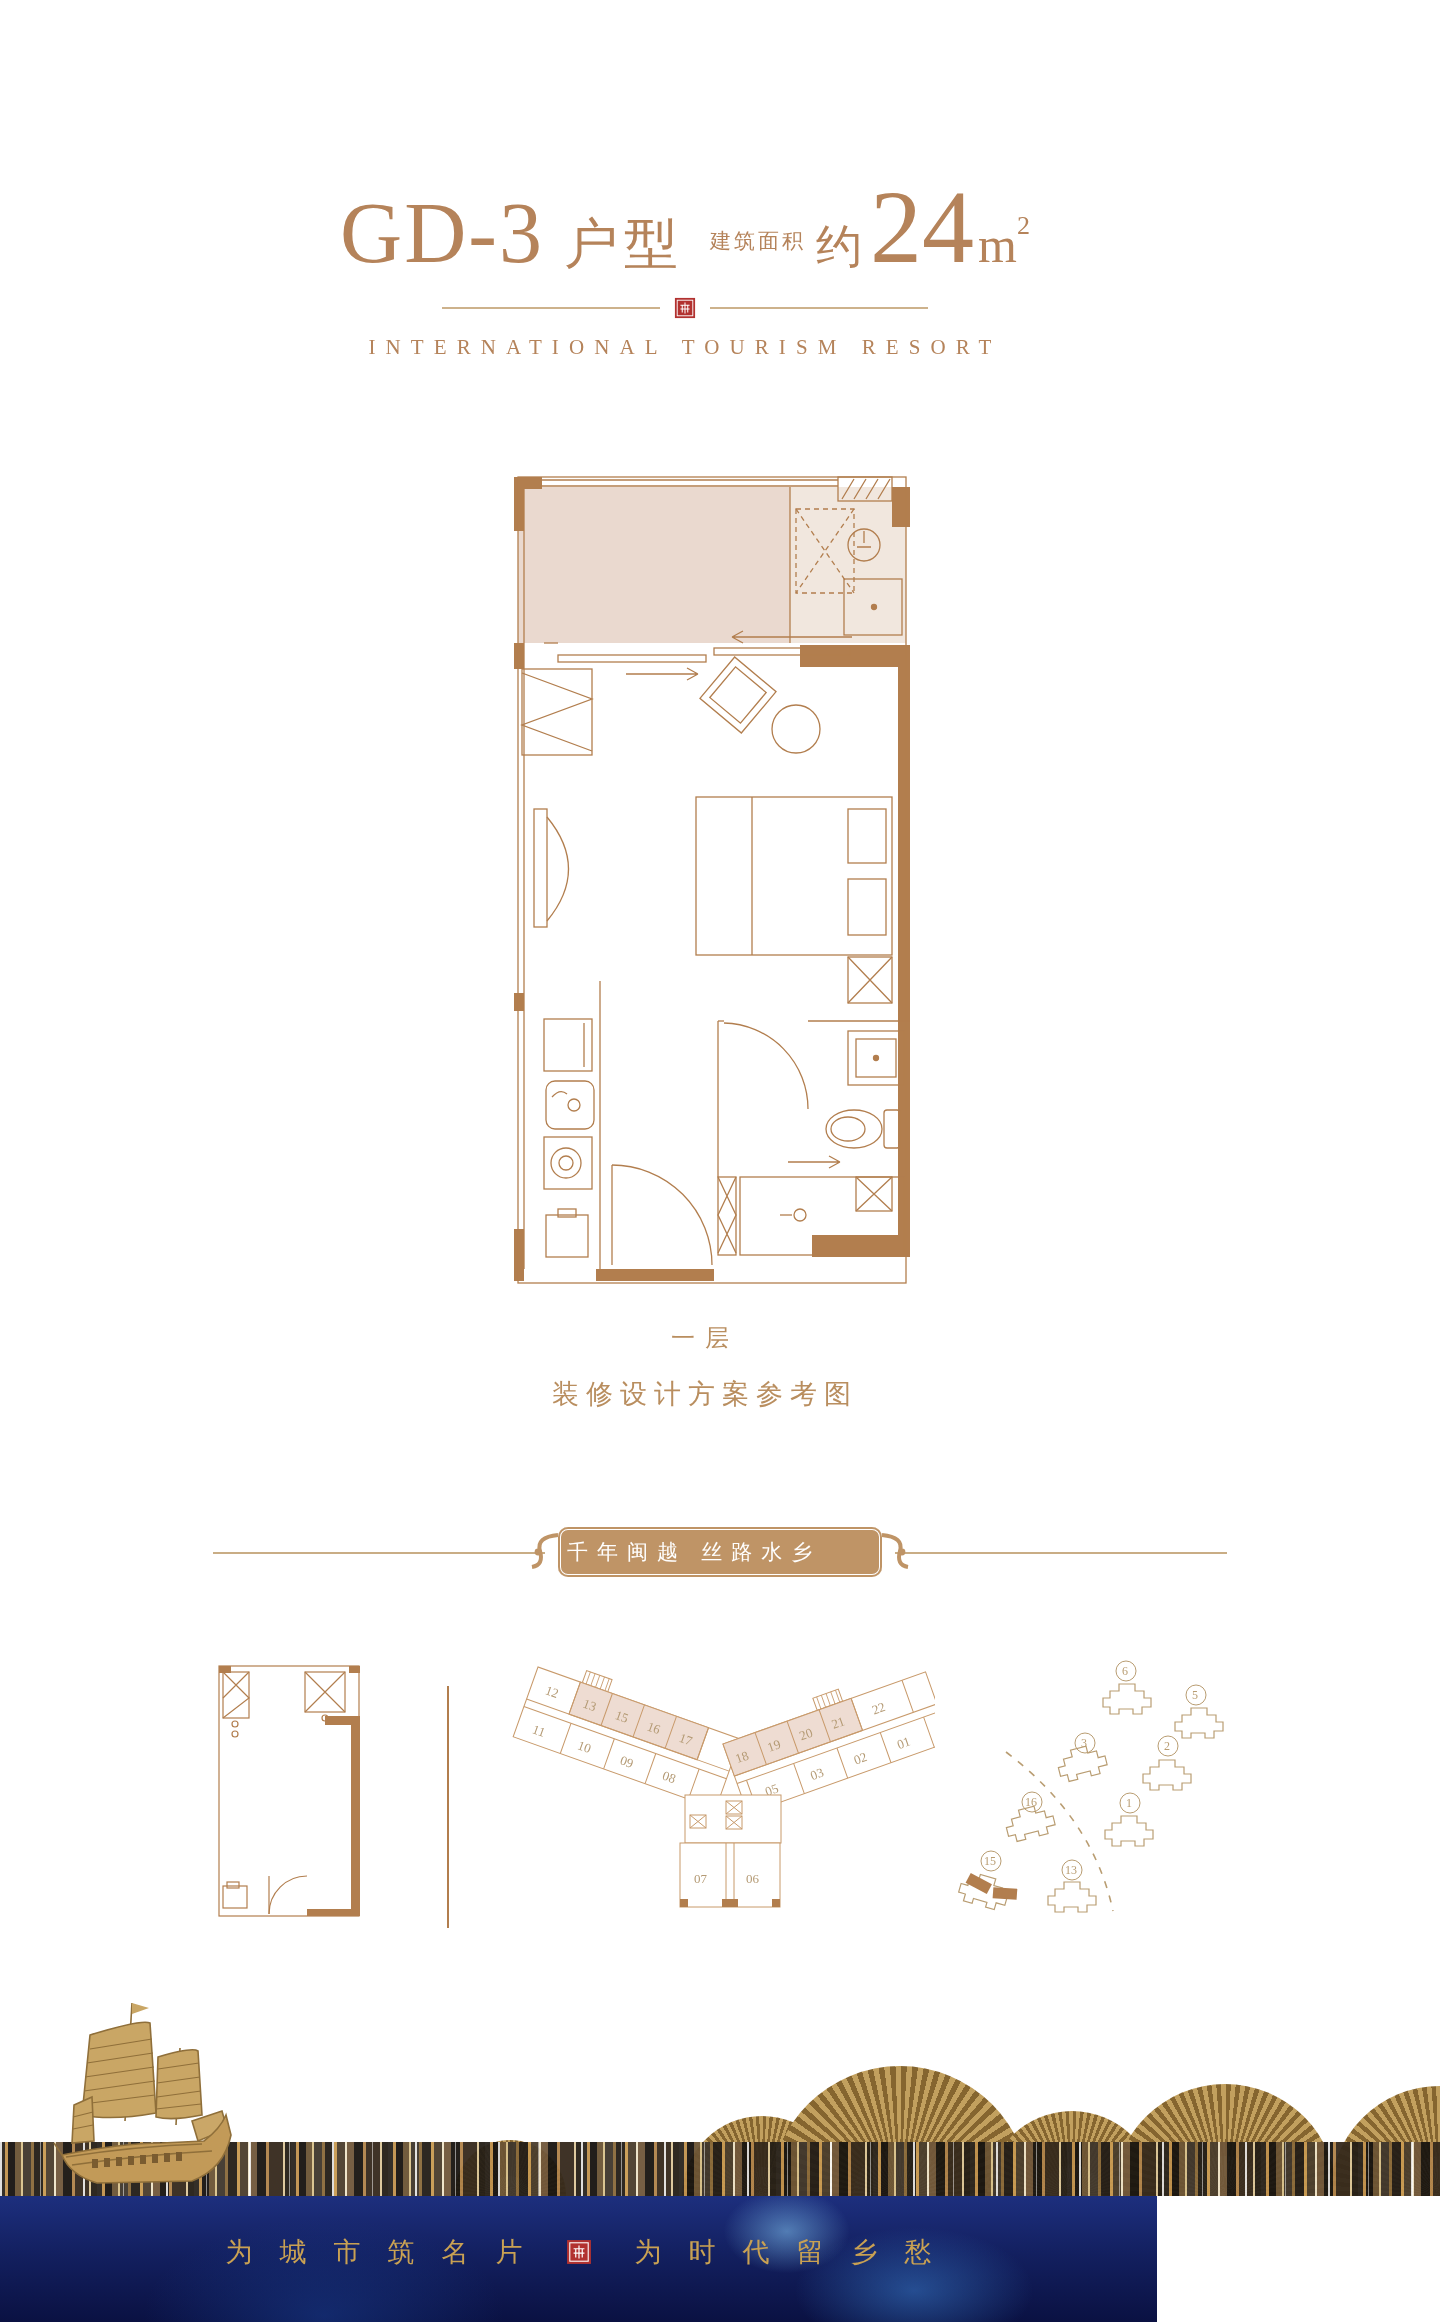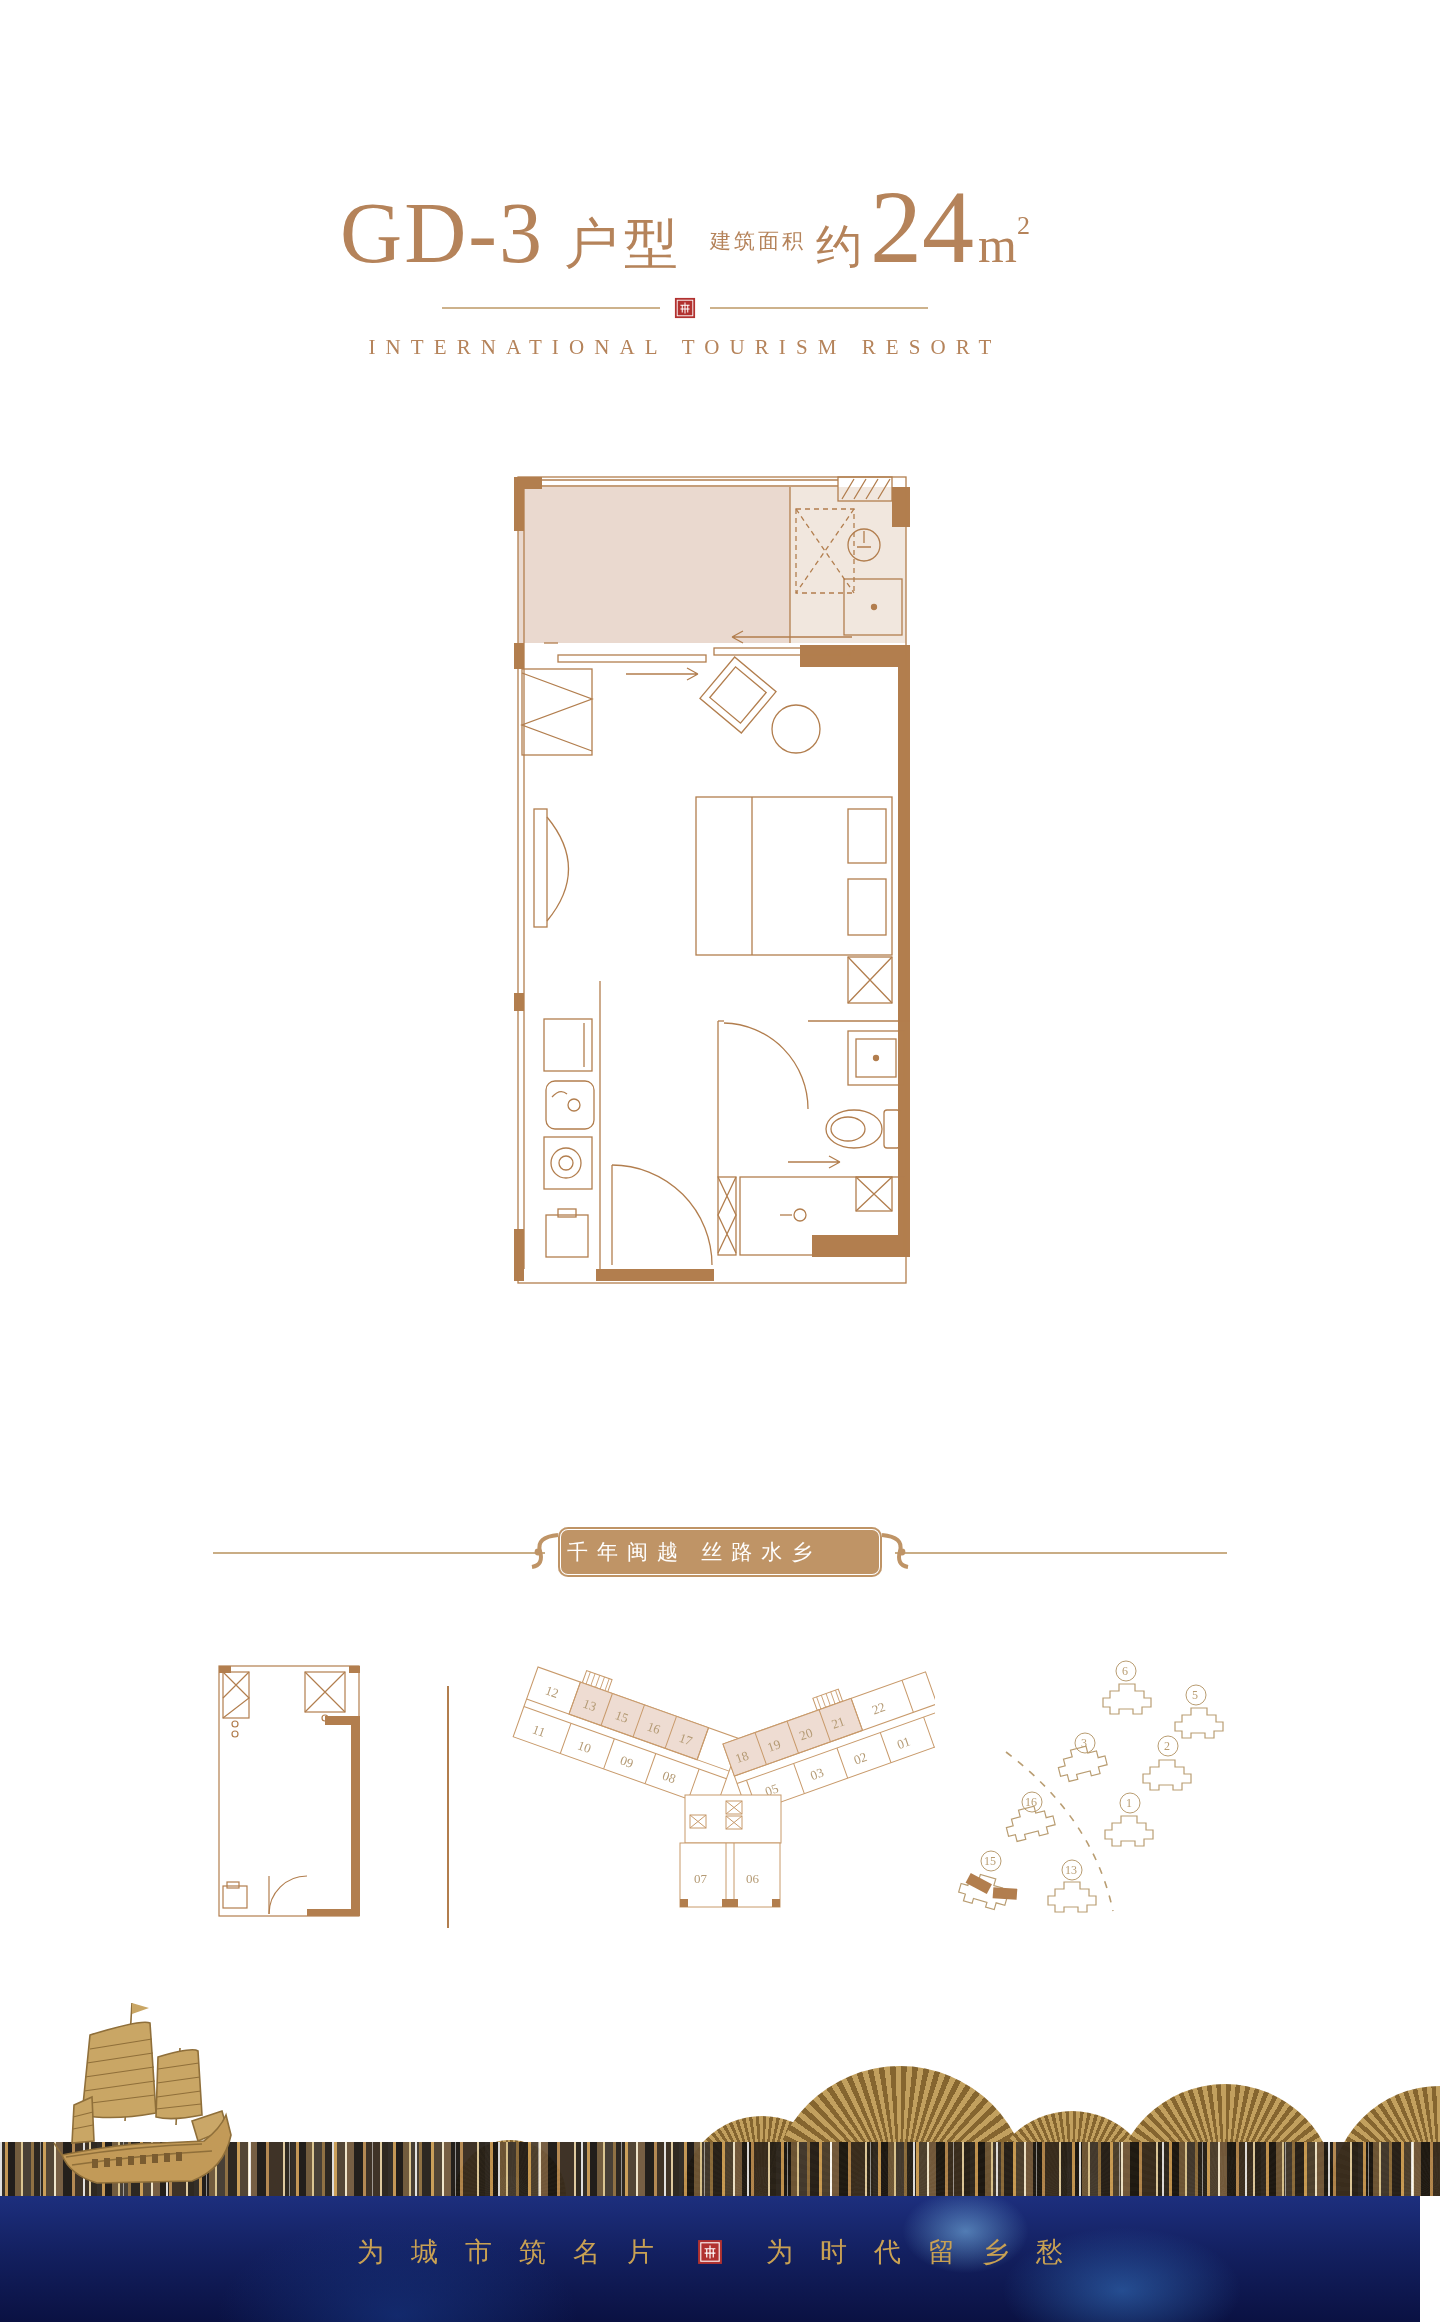--- a/index.html
+++ b/index.html
@@ -51,21 +51,21 @@
        background:repeating-conic-gradient(from 268deg at 50% 100%, #c2a05e 0 2.5deg, #85652f 2.5deg 5deg);}
   .fan::after{content:"";position:absolute;left:50%;bottom:0;transform:translateX(-50%);width:36%;height:36%;
        border-radius:999px 999px 0 0;
        background:repeating-conic-gradient(from 268deg at 50% 100%, #e2cf9f 0 3deg, #a5874b 3deg 6deg);}
   .stripe-band{position:absolute;left:0;top:2142px;width:1440px;height:54px;z-index:2;opacity:.95;
       background-color:#3a322a;
       background-image:
        repeating-linear-gradient(90deg, rgba(255,255,255,.85) 0 2px, rgba(0,0,0,0) 2px 40px, rgba(255,255,255,.5) 40px 41px, rgba(0,0,0,0) 41px 83px),
        repeating-linear-gradient(90deg, #2a241e 0 5px, #c0924e 5px 8px, #17130f 8px 15px, #6b5434 15px 21px, #d9c28d 21px 23px, #3f362c 23px 31px, #8a6a3a 31px 34px, #221d17 34px 43px, #c89a52 43px 46px, #4a3d2c 46px 54px, #efe4c9 54px 56px, #70573a 56px 63px, #191510 63px 72px, #b0834a 72px 75px, #35291c 75px 89px, #dcc79a 89px 91px, #241e16 91px 97px);}
   .ship{position:absolute;left:52px;top:1993px;width:190px;height:205px;z-index:3;}
-  .water{position:absolute;left:0;top:2196px;width:1420px;height:126px;z-index:4;
+  .water{position:absolute;left:0;top:2196px;width:1157px;height:126px;z-index:4;
       background:
        radial-gradient(90px 60px at 68% 28%, rgba(130,195,240,.55), rgba(130,195,240,0) 70%),
        radial-gradient(170px 90px at 79% 75%, rgba(60,130,210,.5), rgba(60,130,210,0) 70%),
        radial-gradient(240px 130px at 28% 95%, rgba(25,60,140,.55), rgba(25,60,140,0) 75%),
        linear-gradient(180deg,#1d2f7e 0%,#132060 45%,#0a1142 100%);}
   .slogan{position:absolute;left:0;top:38px;width:100%;display:flex;align-items:center;justify-content:center;color:#c9a153;}
   .slogan span{font-size:27px;letter-spacing:27px;padding-left:27px;}
   .slogan .seal{width:26px;height:26px;margin:0 16px;}
 </style>
 </head>
@@ -192,20 +192,24 @@
       <rect x="218" y="704" width="18" height="78"></rect>
       <path d="M218,704 L236,742 L218,780 M236,704 L218,742 L236,780"></path>
       <rect x="240" y="704" width="164" height="78"></rect>
       <circle cx="300" cy="742" r="6"></circle>
       <path d="M280,742 h12"></path>
       <rect x="356" y="704" width="36" height="34"></rect>
       <path d="M356,704 L392,738 M392,704 L356,738"></path>
     </g>
   </svg>
 
+  <div class="plan-captions">
+    <div class="cap1">一层</div>
+    <div class="cap2">装修设计方案参考图</div>
+  </div>
 
   <span class="banner-line bl-left"></span>
   <span class="banner-line bl-right"></span>
   <svg class="scroll sc-l" viewBox="0 0 30 50">
     <path d="M28,8 Q6,10 10,24 Q14,38 2,40" stroke="#bf9466" stroke-width="4" fill="none"></path>
     <circle cx="8" cy="25" r="3.4" fill="#bf9466"></circle>
   </svg>
   <svg class="scroll sc-r" viewBox="0 0 30 50">
     <path d="M28,8 Q6,10 10,24 Q14,38 2,40" stroke="#bf9466" stroke-width="4" fill="none"></path>
     <circle cx="8" cy="25" r="3.4" fill="#bf9466"></circle>

